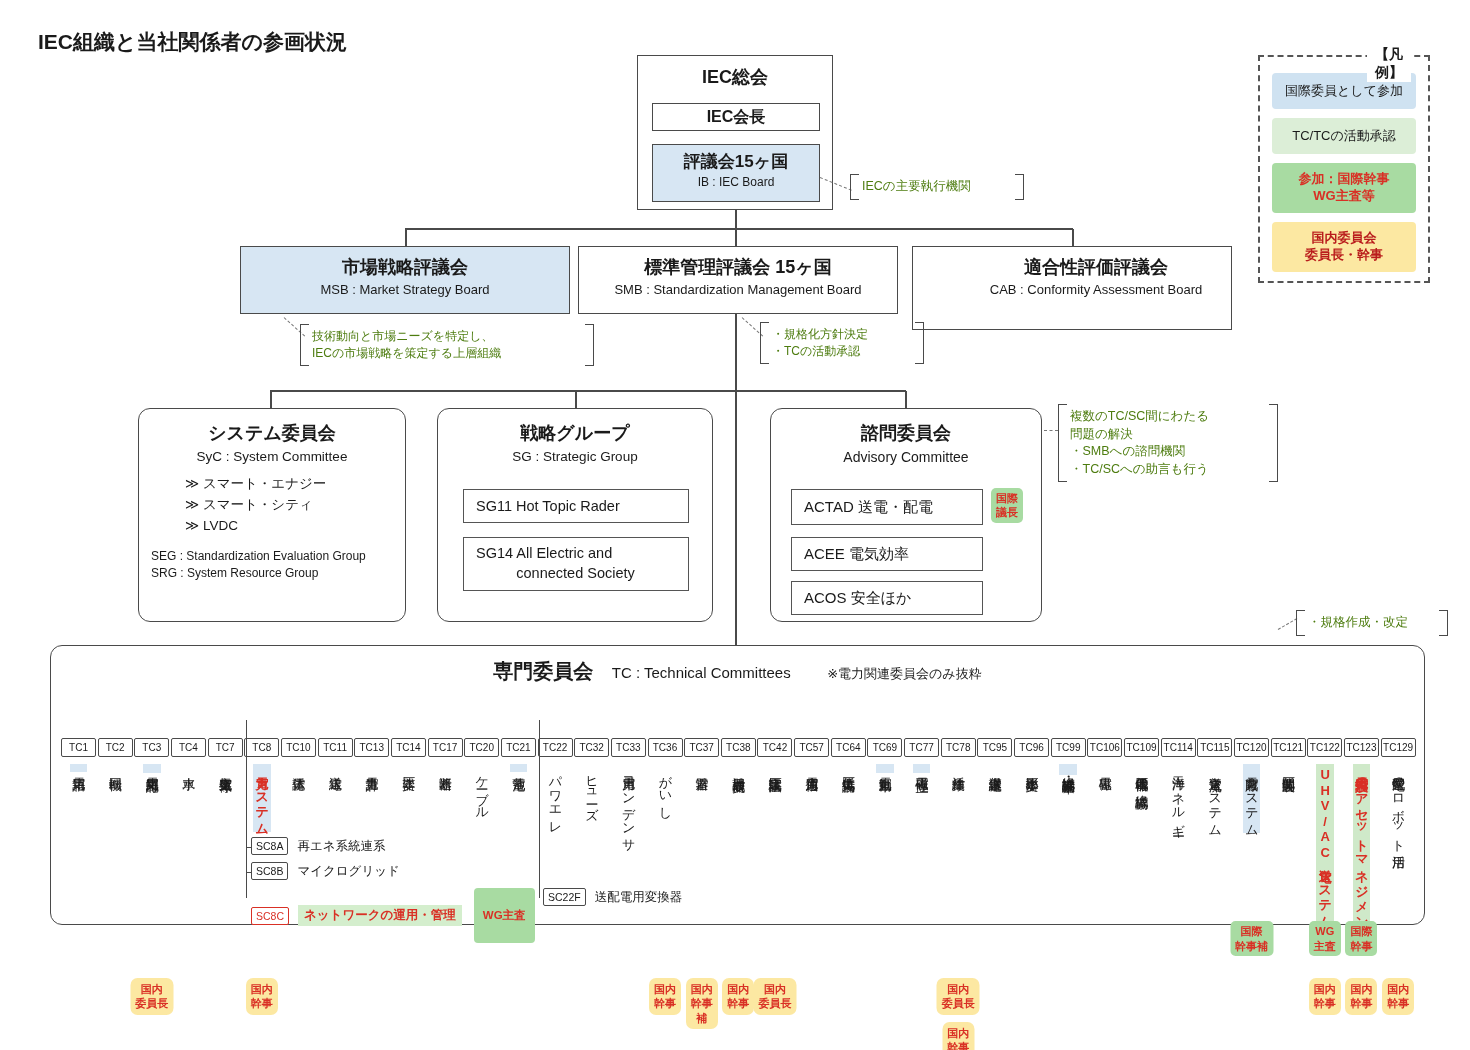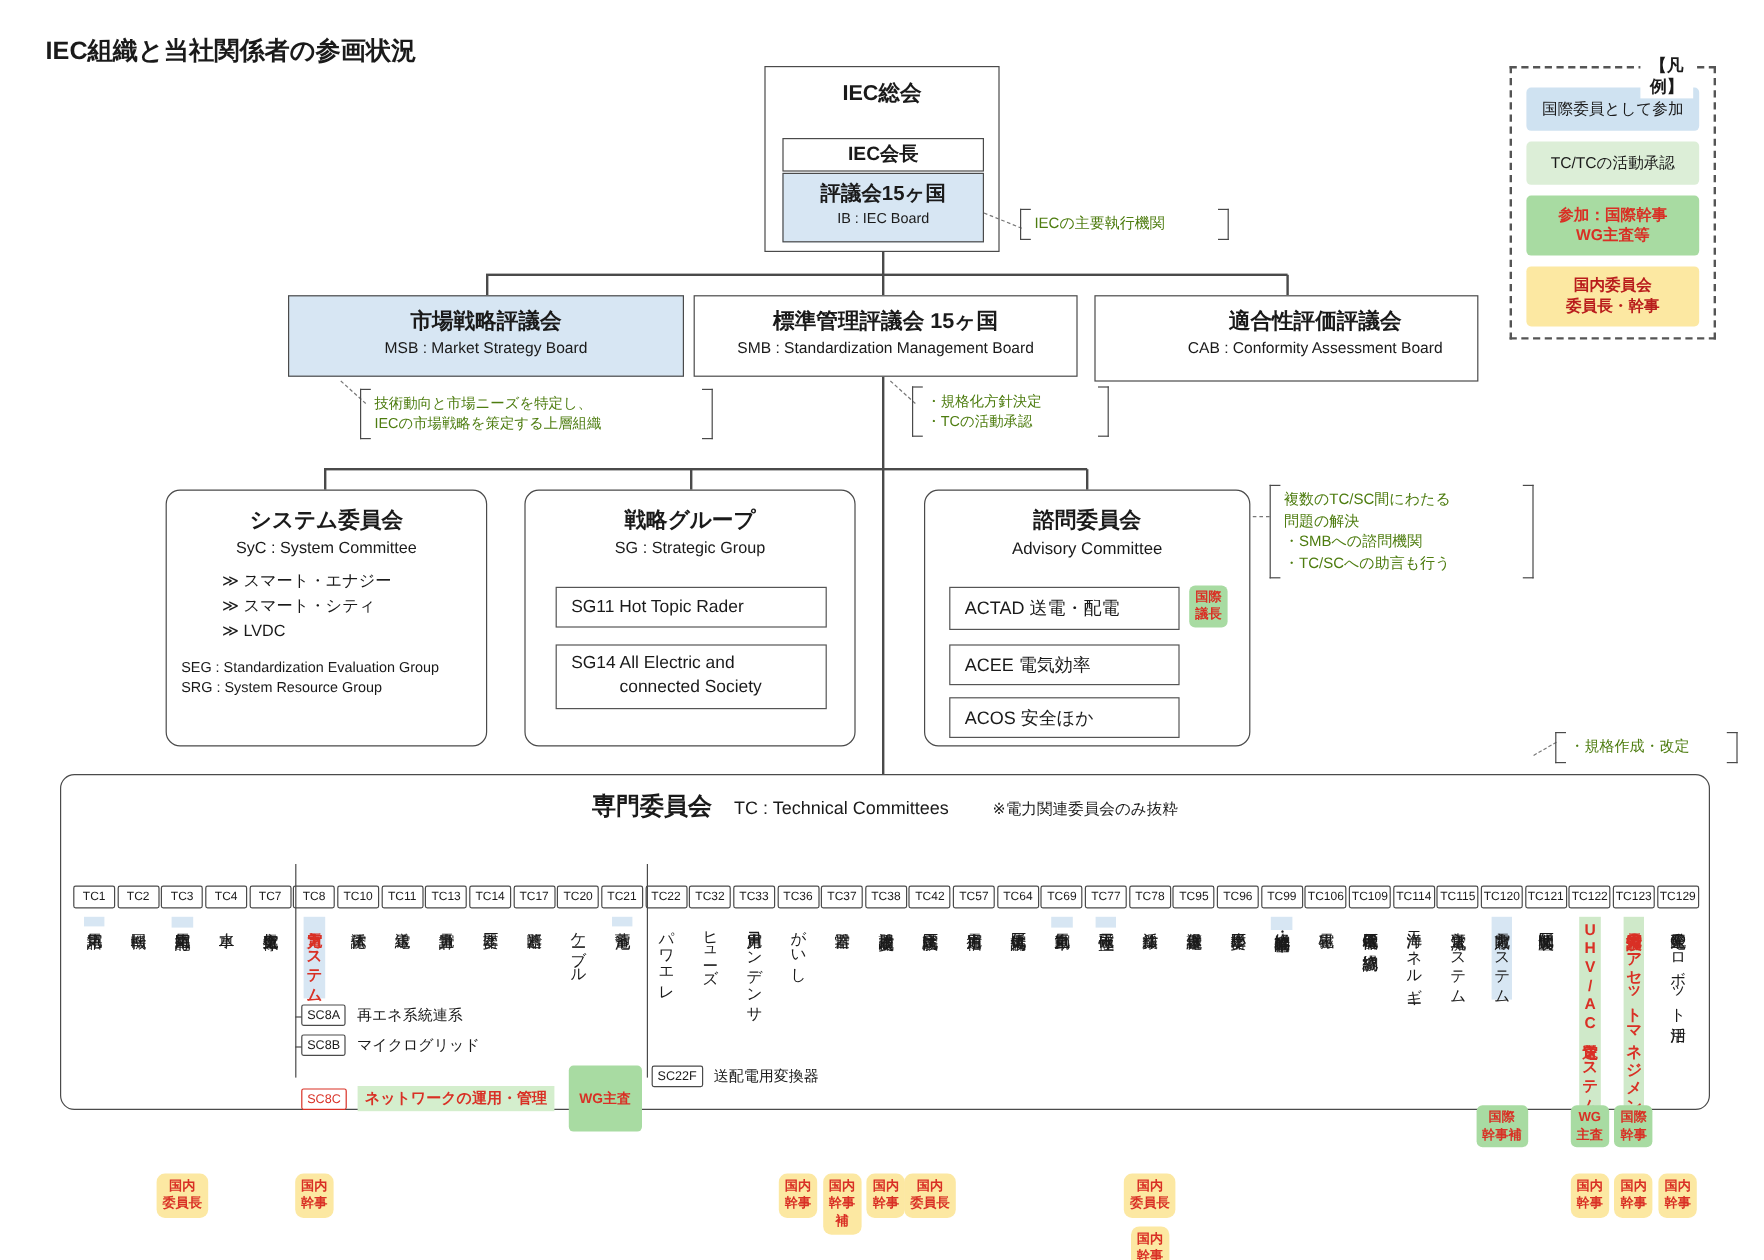--- a/index.html
+++ b/index.html
@@ -4,21 +4,21 @@
 <style>
   html,body{margin:0;padding:0;background:#fff;}
   body{font-family:"Liberation Sans","DejaVu Sans",sans-serif;color:#1a1a1a;}
   .canvas{position:relative;width:1470px;height:1050px;background:#fff;overflow:hidden;}
   .abs{position:absolute;}
   .pre{white-space:pre-line;}
   .box{position:absolute;border:1.5px solid #4a4a4a;background:#fff;box-sizing:border-box;}
   .rbox{position:absolute;border:1.5px solid #4a4a4a;border-radius:12px;background:#fff;box-sizing:border-box;}
   .bluebg{background:#d7e6f3;}
   .b{font-weight:bold;}
-  .ctr{text-align:center;margin-top:12px;}
+  .ctr{text-align:center;}
   .vline{position:absolute;width:1.5px;background:#4a4a4a;}
   .hline{position:absolute;height:1.5px;background:#4a4a4a;}
   .dash{position:absolute;border-top:1.5px dashed #777;transform-origin:left center;}
   .bracket-note{position:absolute;font-size:12px;line-height:1.4;padding:4px 12px;color:#4d7c0f;}
   .bracket-note::before{content:"";position:absolute;left:0;top:0;bottom:0;width:8px;
     border:1.5px solid #4a4a4a;border-right:none;}
   .bracket-note::after{content:"";position:absolute;right:0;top:0;bottom:0;width:8px;
     border:1.5px solid #4a4a4a;border-left:none;}
   
   .legend{position:absolute;left:1258px;top:55px;width:172px;height:228px;border:2px dashed #555;
@@ -99,21 +99,21 @@
   <div class="vline" style="left:1072px;top:229px;height:17px;"></div>
 
   <div class="box bluebg" style="left:240px;top:246px;width:330px;height:68px;">
     <div class="ctr b" style="font-size:18px;margin-top:8px;">市場戦略評議会</div>
     <div class="ctr" style="font-size:13px;margin-top:3px;">MSB : Market Strategy Board</div>
   </div>
   <div class="box" style="left:578px;top:246px;width:320px;height:68px;">
     <div class="ctr b" style="font-size:18px;margin-top:8px;">標準管理評議会 15ヶ国</div>
     <div class="ctr" style="font-size:13px;margin-top:3px;">SMB : Standardization Management Board</div>
   </div>
-  <div class="box" style="left:912px;top:246px;width:320px;height:72px;padding-left:48px;">
+  <div class="box" style="left:912px;top:246px;width:320px;height:84px;padding-left:48px;">
     <div class="ctr b" style="font-size:18px;margin-top:8px;">適合性評価評議会</div>
     <div class="ctr" style="font-size:13px;margin-top:3px;">CAB : Conformity Assessment Board</div>
   </div>
 
   <div class="dash" style="left:284px;top:317px;width:28px;transform:rotate(42deg);"></div>
   <div class="bracket-note pre" style="left:300px;top:324px;width:270px;">技術動向と市場ニーズを特定し、
 IECの市場戦略を策定する上層組織</div>
   <div class="dash" style="left:742px;top:317px;width:28px;transform:rotate(42deg);"></div>
   <div class="bracket-note pre" style="left:760px;top:322px;width:140px;">・規格化方針決定
 ・TCの活動承認</div>

